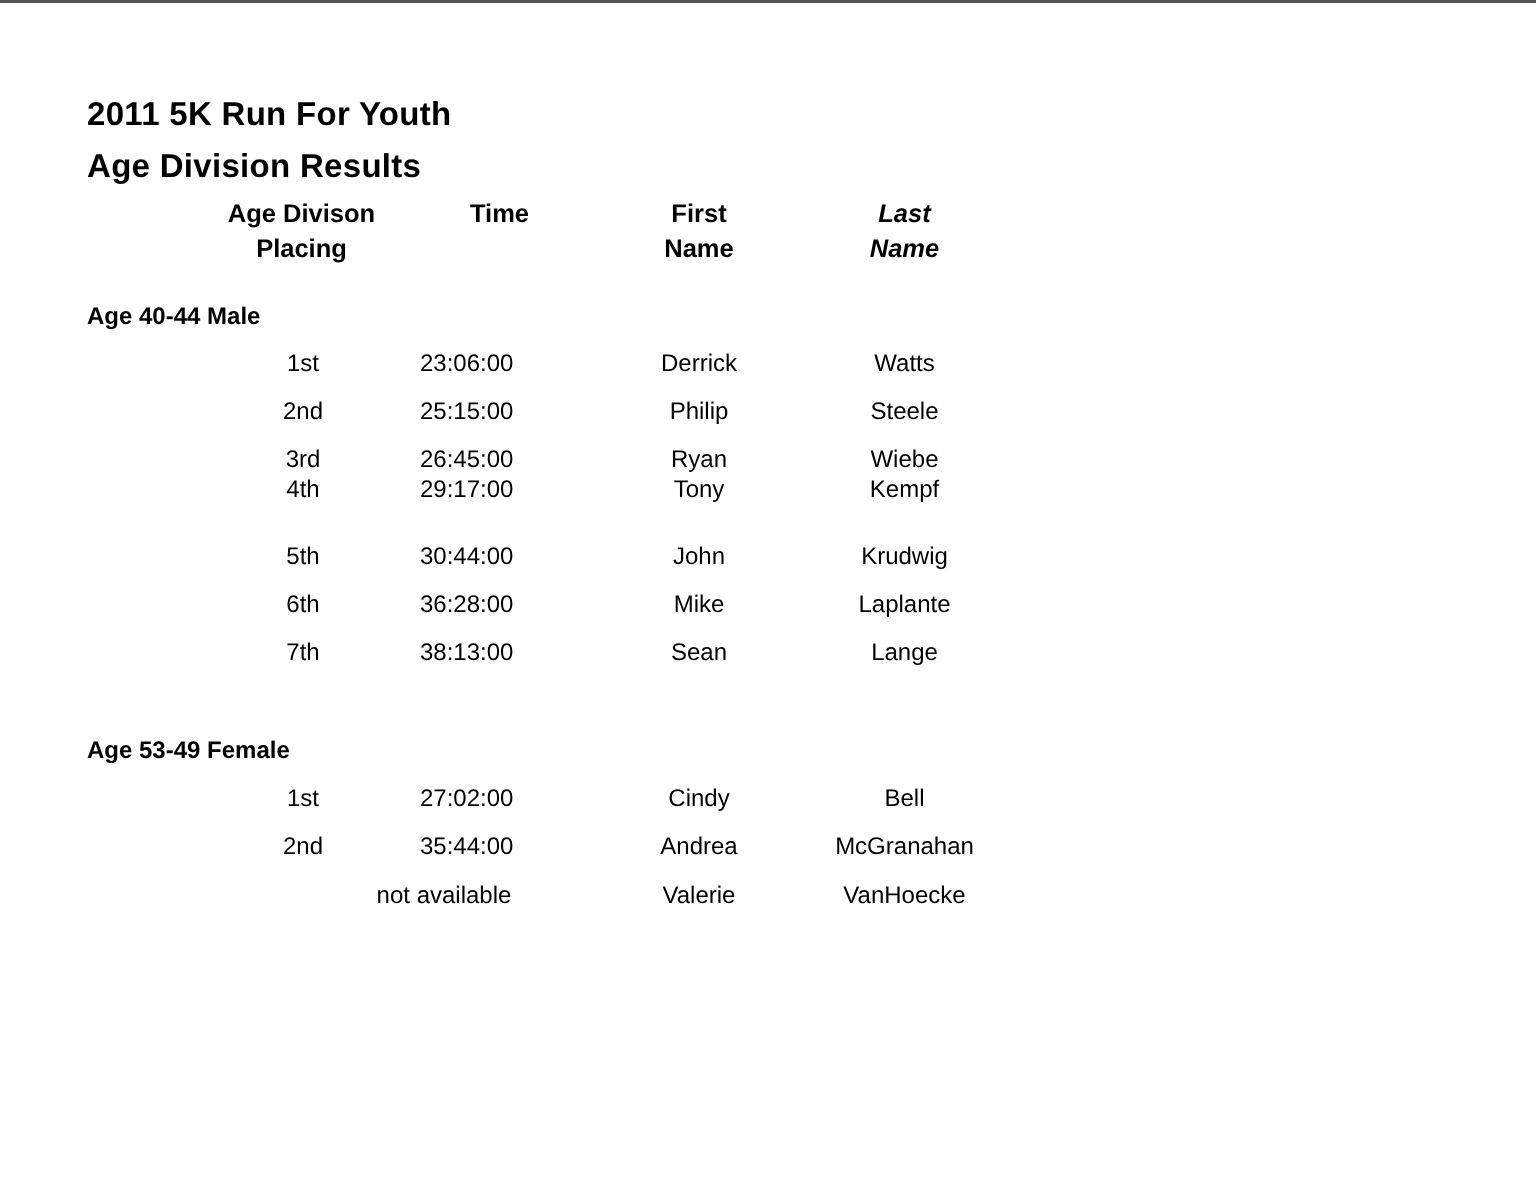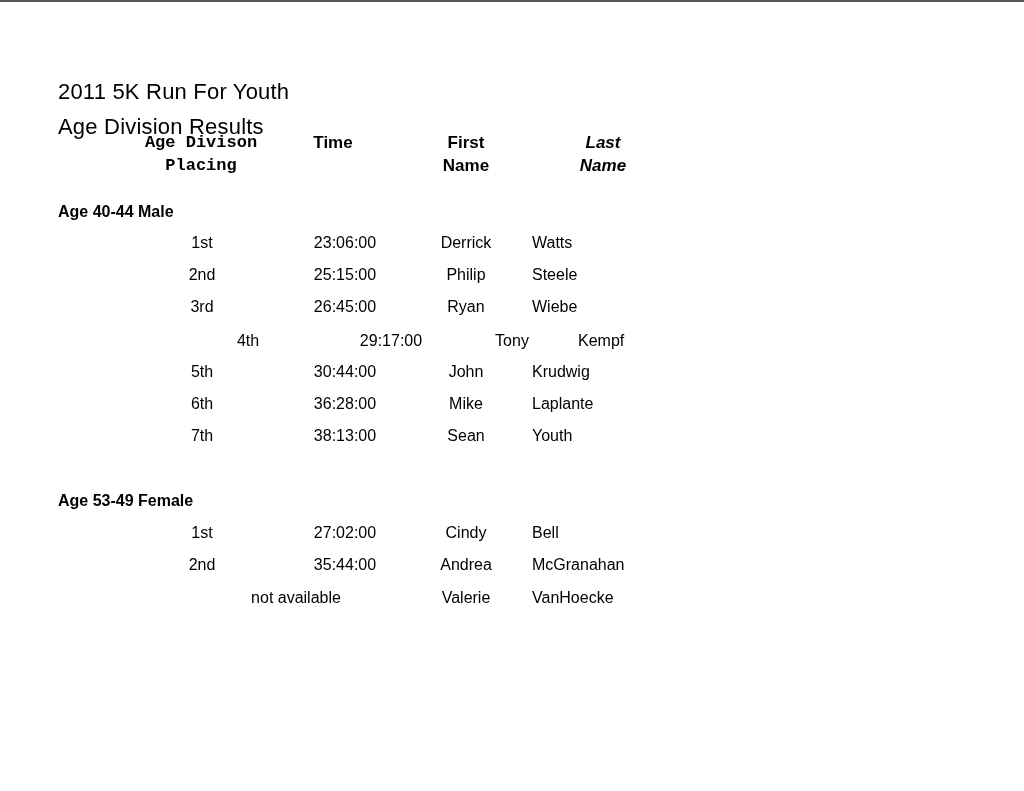--- a/index.html
+++ b/index.html
@@ -2,45 +2,45 @@
 <html><head>
   <meta charset="utf-8">
   <style>
     html, body { margin: 0; padding: 0; }
     body {
       width: 1024px; height: 791px; background: #ffffff; position: relative; overflow: hidden;
       font-family: "Liberation Sans", sans-serif; color: #000;
       border-top: 2px solid #555555; box-sizing: border-box;
     }
     .title {
-      position: absolute; left: 58px; font-weight: normal; font-size: 22px; letter-spacing: 0.2px; margin-top: 16px;
+      position: absolute; left: 58px; font-weight: bold; font-size: 22px; letter-spacing: 0.2px;
     }
     .t1 { top: 61px; }
     .t2 { top: 96px; }
     .hdr {
       position: absolute; top: 129px; font-weight: bold; font-size: 17px; text-align: center; line-height: 23px;
     }
     .section {
       position: absolute; left: 58px; font-weight: bold; font-size: 16px;
     }
     .row { position: absolute; left: 0; width: 932px; height: 24px; font-size: 16px; }
     .cell { position: absolute; top: 0; white-space: nowrap; }
     .c-place { left: 160px; width: 84px; text-align: center; }
-    .c-time { left: 280px; width: 130px; text-align: center; }
+    .c-time { left: 280px; width: 130px; text-align: left; }
     .c-na { left: 228px; width: 136px; text-align: center; }
     .c-first { left: 416px; width: 100px; text-align: center; }
-    .c-last { left: 532px; width: 142px; }
+    .c-last { left: 532px; width: 142px; text-align: center; }
   </style>
 </head>
 <body>
 
 <div class="title t1">2011 5K Run For Youth</div>
 <div class="title t2">Age Division Results</div>
 
-<div class="hdr" style="left:140px;width:122px;font-family:Liberation Mono, monospace;">
+<div class="hdr" style="left:140px;width:122px;">
   <div>Age Divison</div>
   <div>Placing</div>
 </div>
 <div class="hdr" style="left:300px;width:66px;">Time</div>
 <div class="hdr" style="left:426px;width:80px;">
   <div>First</div>
   <div>Name</div>
 </div>
 <div class="hdr" style="left:562px;width:82px;font-style:italic;">
   <div>Last</div>
@@ -60,21 +60,21 @@
   <span class="cell c-time">25:15:00</span>
   <span class="cell c-first">Philip</span>
   <span class="cell c-last">Steele</span>
 </div>
 <div class="row" style="top:296px;">
   <span class="cell c-place">3rd</span>
   <span class="cell c-time">26:45:00</span>
   <span class="cell c-first">Ryan</span>
   <span class="cell c-last">Wiebe</span>
 </div>
-<div class="row" style="top:330px;margin-left:46px;">
+<div class="row" style="top:316px;">
   <span class="cell c-place">4th</span>
   <span class="cell c-time">29:17:00</span>
   <span class="cell c-first">Tony</span>
   <span class="cell c-last">Kempf</span>
 </div>
 <div class="row" style="top:361px;">
   <span class="cell c-place">5th</span>
   <span class="cell c-time">30:44:00</span>
   <span class="cell c-first">John</span>
   <span class="cell c-last">Krudwig</span>
@@ -82,21 +82,21 @@
 <div class="row" style="top:393px;">
   <span class="cell c-place">6th</span>
   <span class="cell c-time">36:28:00</span>
   <span class="cell c-first">Mike</span>
   <span class="cell c-last">Laplante</span>
 </div>
 <div class="row" style="top:425px;">
   <span class="cell c-place">7th</span>
   <span class="cell c-time">38:13:00</span>
   <span class="cell c-first">Sean</span>
-  <span class="cell c-last">Youth</span>
+  <span class="cell c-last">Lange</span>
 </div>
 
 <div class="section" style="top:490px;">Age 53-49 Female</div>
 
 <div class="row" style="top:522px;">
   <span class="cell c-place">1st</span>
   <span class="cell c-time">27:02:00</span>
   <span class="cell c-first">Cindy</span>
   <span class="cell c-last">Bell</span>
 </div>

